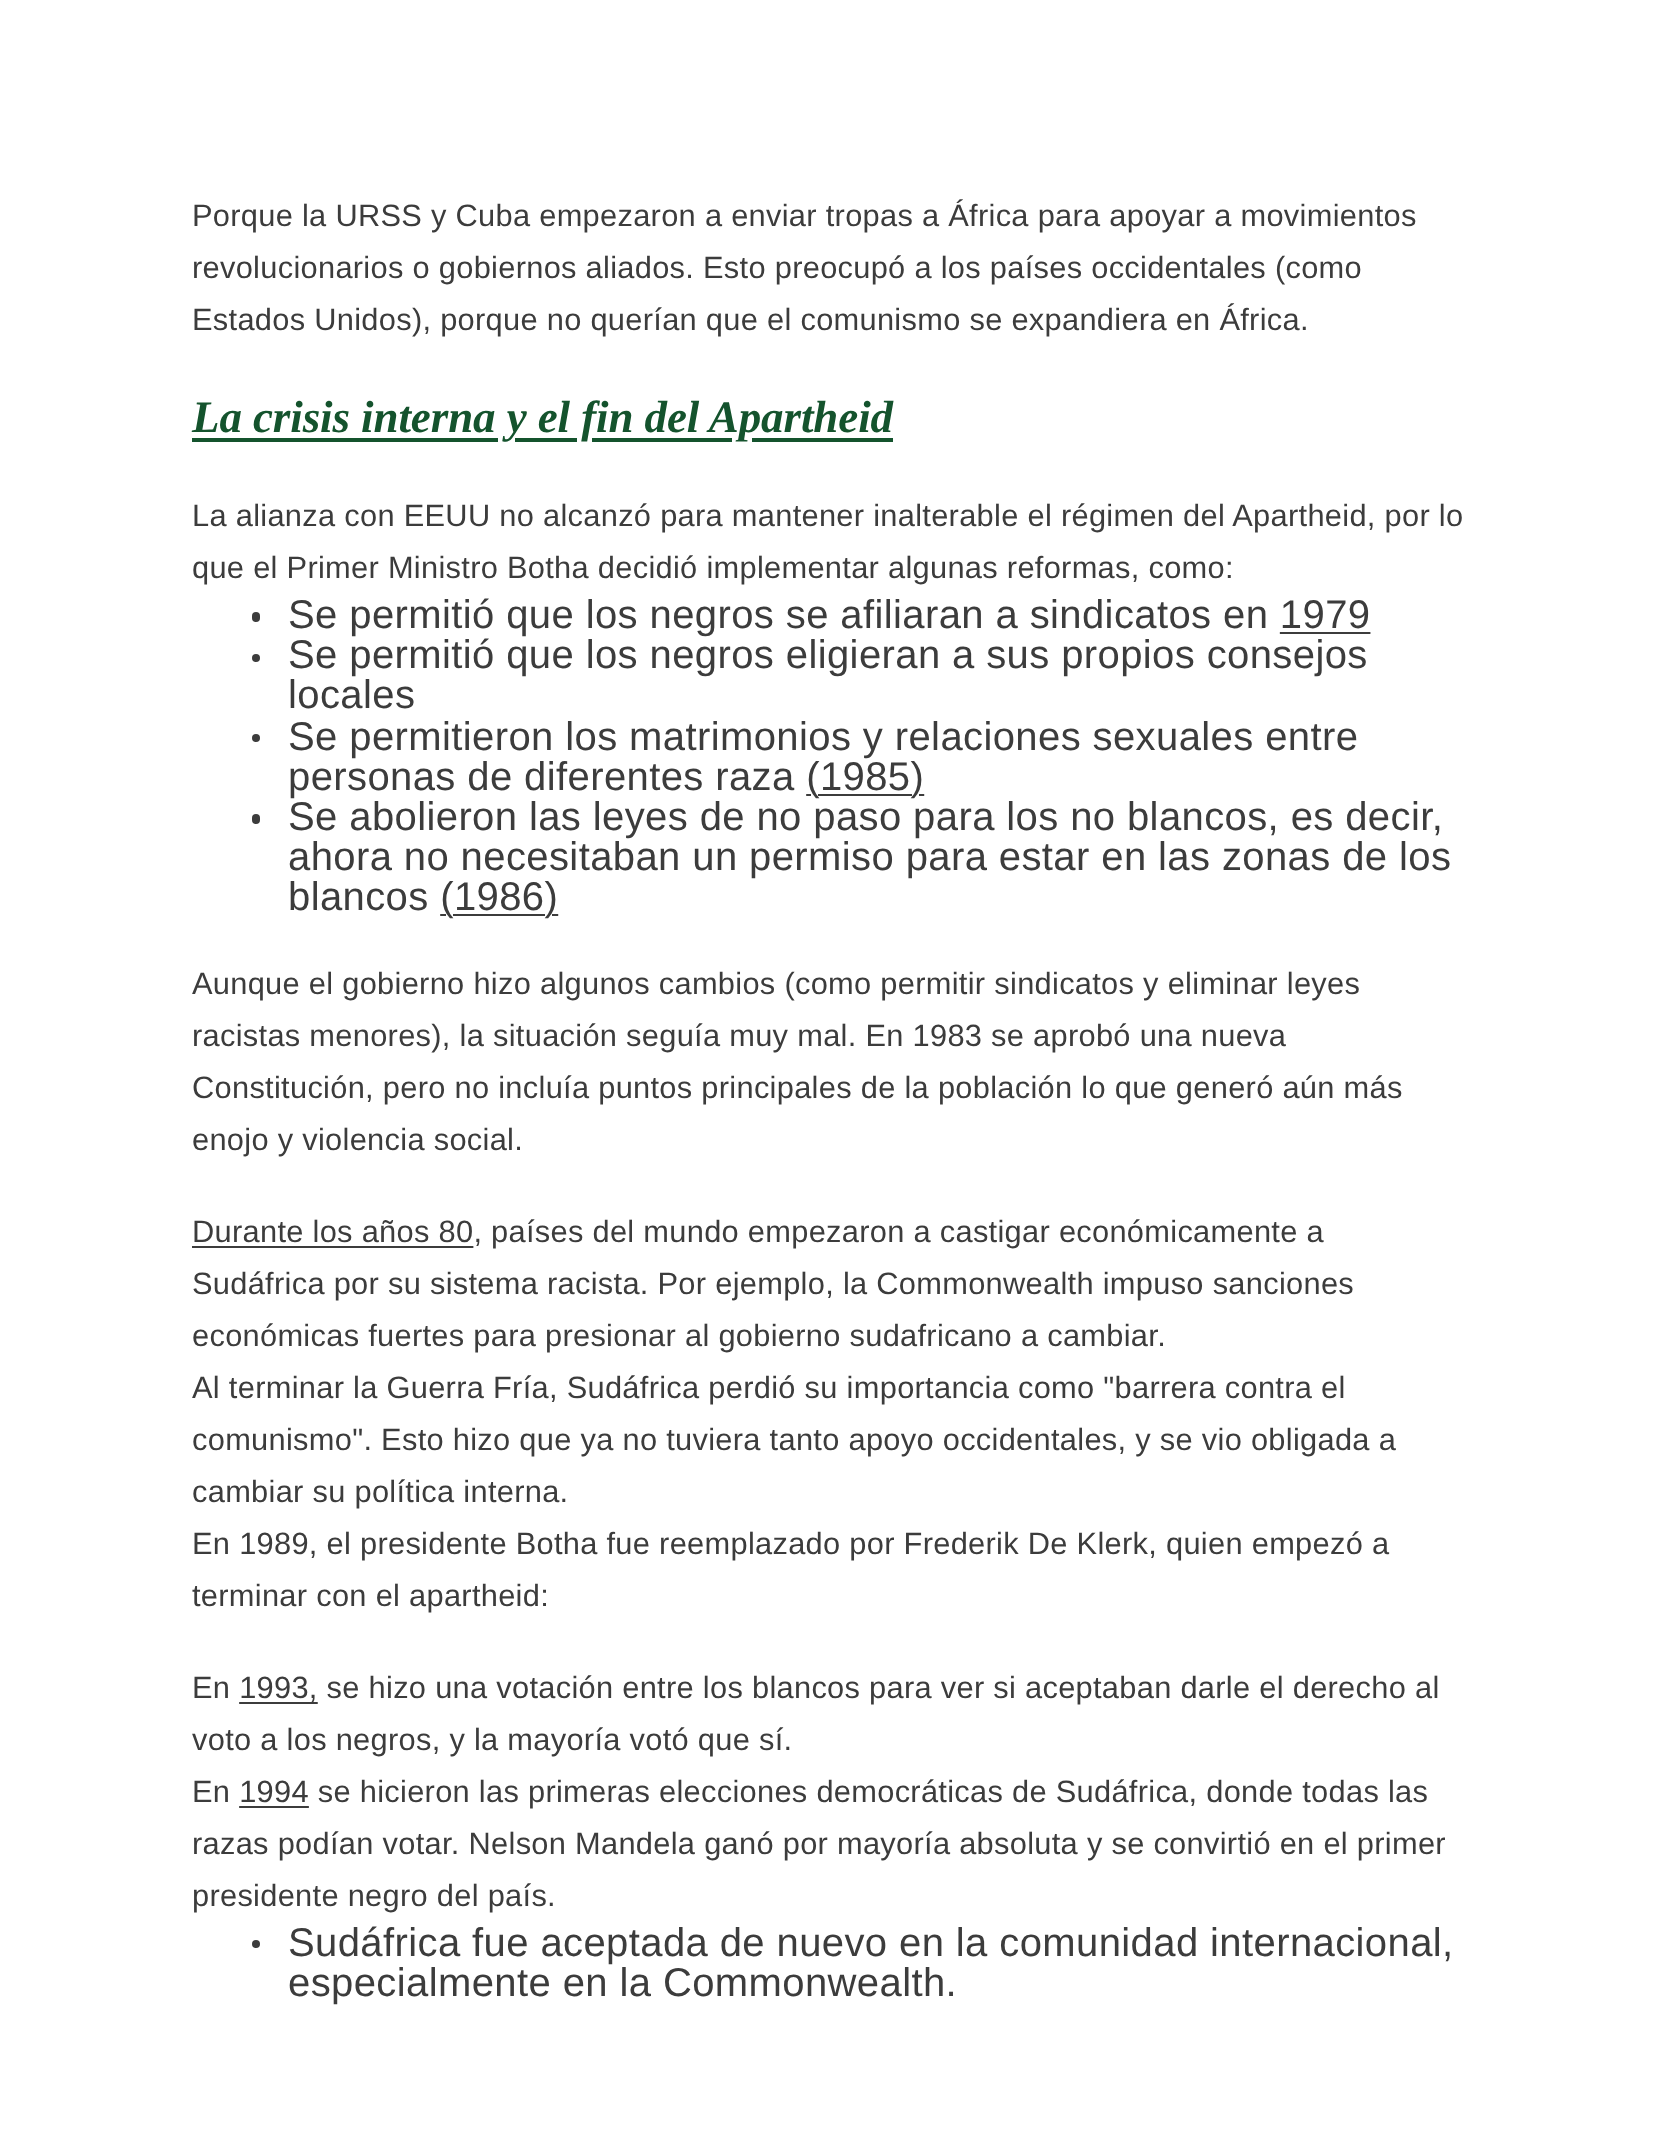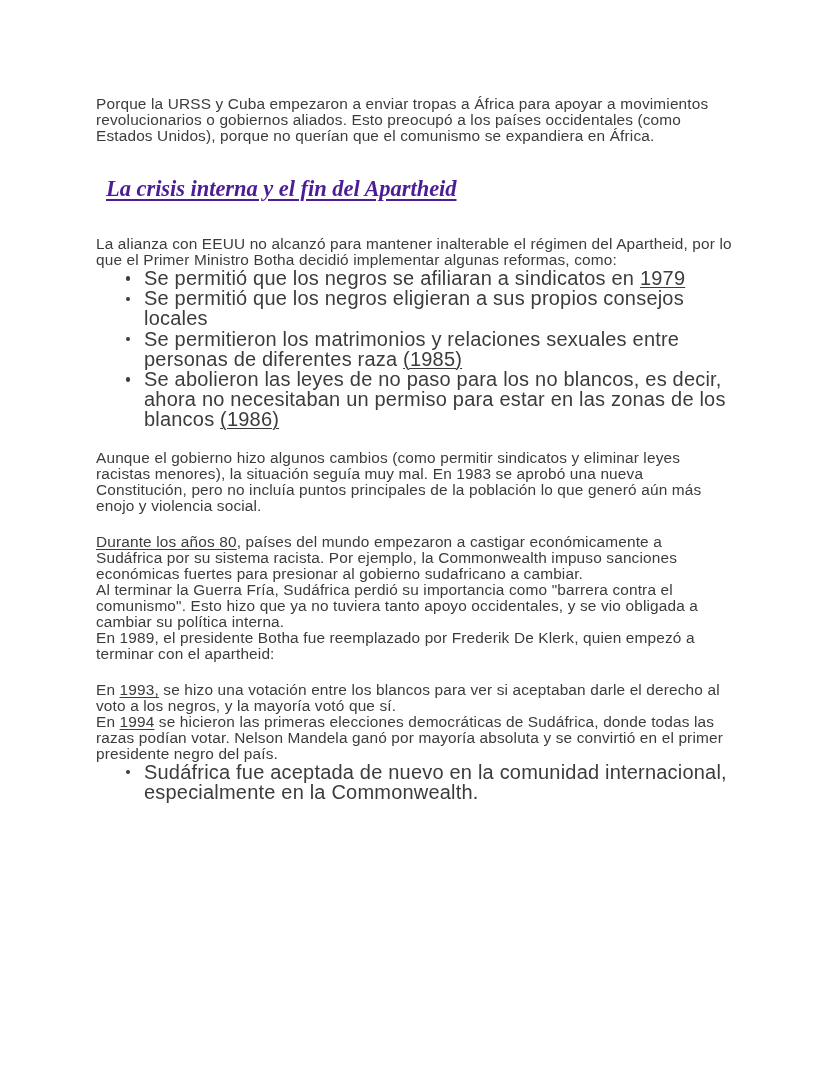--- a/index.html
+++ b/index.html
@@ -24,43 +24,43 @@
     box-sizing: border-box;
     padding: 96px 96px 0 96px;
   }
   .doc-body {
     width: 636px;
   }
 
   
   .para {
     font-size: 15.4px;
-    line-height: 16px;
+    line-height: 26px;
     letter-spacing: 0.01em;
     margin: 0;
     color: #3c3c3c;
     text-align: left;
   }
   .para + .para {
     margin-top: 0;
   }
   .gap-md { height: 20px; }
 
   
   .heading {
     font-family: "Liberation Serif", serif;
     font-weight: bold;
     font-style: italic;
     font-size: 22.5px;
     line-height: 26px;
-    color: #4c1d95;
+    color: #14532d;
     text-decoration: underline;
     text-underline-offset: 3px;
     text-decoration-thickness: 2px;
-    margin: 10px;
+    margin: 0;
     display: inline-block;
     white-space: nowrap;
     letter-spacing: -0.002em;
   }
   .heading-wrap {
     margin-top: 22px;
     margin-bottom: 24px;
   }
 
   

